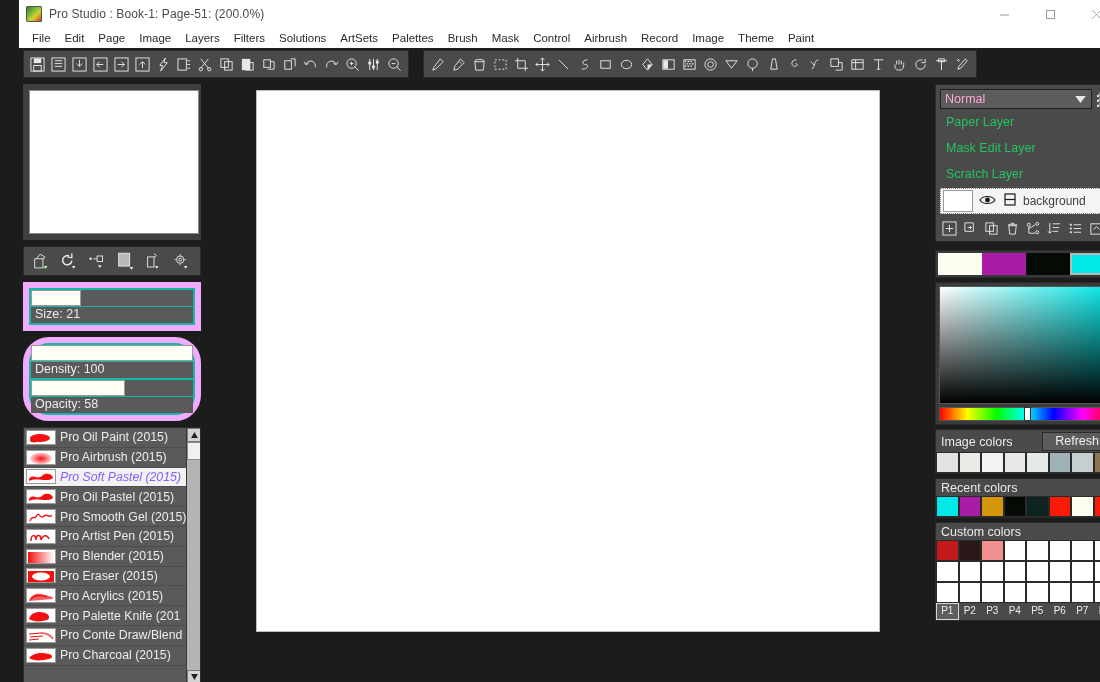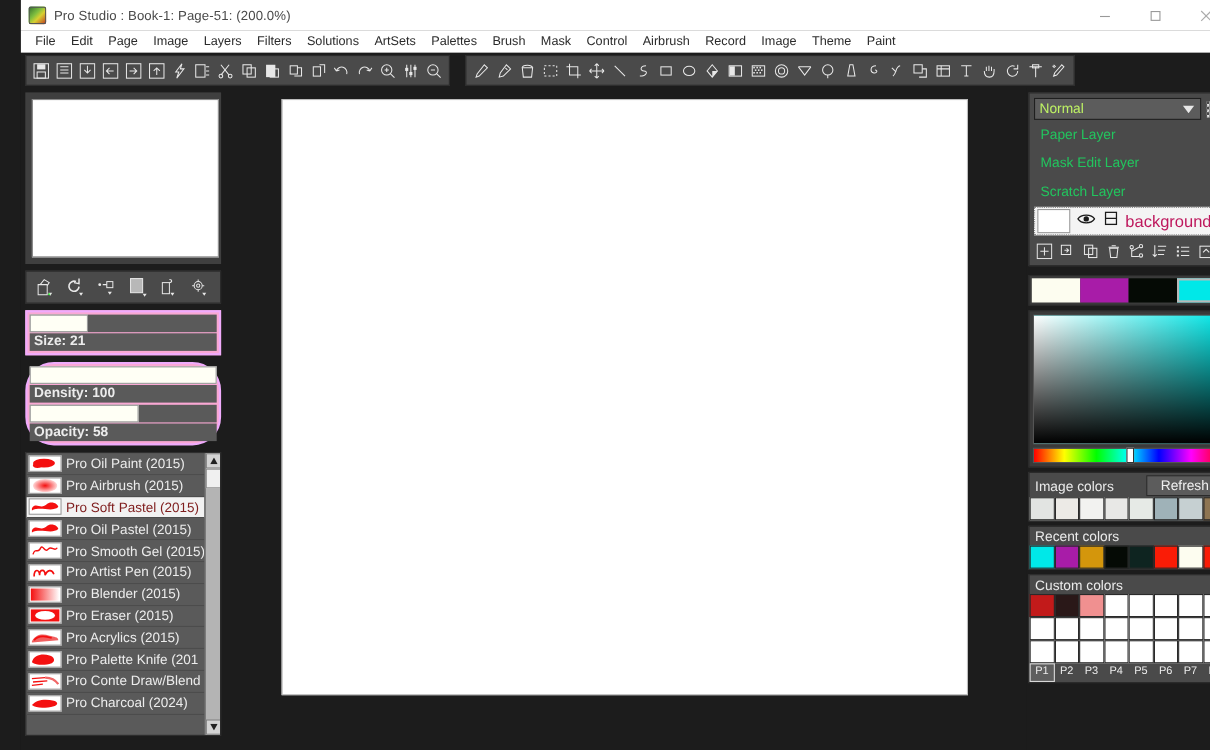--- a/index.html
+++ b/index.html
@@ -66,21 +66,21 @@
   .leftcol { position: absolute; left: 0; top: 80px; width: 186px; height: 602px; background: #1c1c1c; }
 
   .preview-panel { margin: 4px 4px 0 4px; padding: 6px; background: #3f3f3f; }
   .preview-canvas { width: 170px; height: 144px; background: #ffffff; border: 1px solid #8a8a8a; }
 
   .brushtools { margin: 6px 4px 0 4px; background: #4a4a4a; border: 1px solid #2a2a2a;
     height: 30px; display: flex; align-items: center; padding: 0 4px; }
   .btool { width: 28px; height: 24px; display: flex; align-items: center; justify-content: center;
            color: #e8e8e8; position: relative; }
 
-  .slider-panel { margin: 6px 4px 0 4px; background: #f9a8d4; border: 2px solid #f0abfc; padding: 2px; font-weight: bold; }
+  .slider-panel { margin: 6px 4px 0 4px; background: #14b8a6; border: 6px solid #f0abfc; padding: 2px; }
   .slider-panel.two { margin-top: 6px; border-radius: 26px; }
   .sl-track { height: 16px; background: #5a5a5a; position: relative; margin-bottom: 1px; }
   .sl-fill { height: 16px; background: #fffff5; border: 1px solid #9a9a9a; }
   .sl-label { font-size: 12.5px; color: #ececec; padding-left: 4px; line-height: 15px; height: 16px;
               background: #5a5a5a; }
 
   .brushlist {
     margin: 6px 4px 0 4px; background: #5a5a5a; border: 1px solid #2a2a2a;
     height: 258px; display: flex; overflow: hidden; position: relative;
   }
@@ -88,21 +88,21 @@
   .bl-row {
     height: 19.8px; display: flex; align-items: center;
     border-bottom: 1px solid #4c4c4c; background: #5a5a5a;
   }
   .bl-row.sel { background: #f2f2f2; }
   .bl-thumb {
     width: 30px; height: 15px; margin: 0 4px 0 2px; background: #ffffff;
     border: 1px solid #9a9a9a; flex: none; position: relative; overflow: hidden;
   }
   .bl-name { font-size: 12.3px; color: #ececec; white-space: nowrap; }
-  .bl-row.sel .bl-name { color: #7f1d1d; }
+  .bl-row.sel .bl-name { color: #8b5cf6; font-style: italic; }
   .bl-scroll { width: 14px; background: #c8c8c8; border-left: 1px solid #3a3a3a;
                display: flex; flex-direction: column; justify-content: space-between; }
   .bl-arrow { width: 14px; height: 14px; background: #d4d4d4; border: 1px solid #7a7a7a;
               display: flex; align-items: center; justify-content: center; }
   .bl-thumbnail-bar { width: 14px; height: 18px; background: #f0f0f0; border: 1px solid #8a8a8a; }
   .bl-track { flex: 1; background: #b4b4b4; }
 
   
   .canvas-area { position: absolute; left: 186px; top: 80px; width: 728px; height: 602px; background: #1c1c1c; }
   .canvas-page {
@@ -110,38 +110,38 @@
     background: #ffffff; border: 1px solid #bdbdbd;
   }
 
   
   .rightcol { position: absolute; left: 914px; top: 80px; width: 186px; height: 602px; background: #1c1c1c; }
 
   .layer-panel { margin: 4px 2px 0 2px; background: #4a4a4a; border: 1px solid #2a2a2a; padding: 4px; }
   .blend-row { display: flex; align-items: center; gap: 5px; }
   .blend-select {
     flex: 1; height: 20px; background: #5c5c5c; border: 1px solid #1f1f1f;
-    display: flex; align-items: center; padding-left: 4px; color: #bef264; font-size: 12.5px;
+    display: flex; align-items: center; padding-left: 4px; color: #f9a8d4; font-size: 12.5px;
     position: relative;
   }
   .blend-select .caret { margin-left: auto; margin-right: 5px; }
   .checker-icon {
     width: 15px; height: 15px; flex: none;
     background-image:
       linear-gradient(45deg,#e8e8e8 25%,transparent 25%,transparent 75%,#e8e8e8 75%),
       linear-gradient(45deg,#e8e8e8 25%,transparent 25%,transparent 75%,#e8e8e8 75%);
     background-size: 5px 5px; background-position: 0 0, 2.5px 2.5px; background-color:#4a4a4a;
   }
   .layer-line { font-size: 12.5px; color: #22c55e; height: 26px; line-height: 26px; padding-left: 6px; }
   .layer-item {
     display: flex; align-items: center; height: 26px; background: #f4f4f4;
     border: 1px dotted #8a8a8a; margin-top: 1px;
   }
   .layer-swatch { width: 30px; height: 22px; background: #ffffff; border: 1px solid #9a9a9a; margin: 0 6px 0 2px; flex:none; }
-  .layer-name { font-size: 15px; color: #be185d; margin-left: 7px; }
+  .layer-name { font-size: 12px; color: #404040; margin-left: 7px; }
   .layer-btns { display: flex; align-items: center; margin-top: 5px; gap: 2px; }
   .lbtn { width: 19px; height: 18px; display: flex; align-items: center; justify-content: center; color: #ececec; }
 
   .swatch-panel { margin: 8px 2px 0 2px; background: #3a3a3a; border: 1px solid #2a2a2a; padding: 2px; }
   .swatch-row { display: flex; height: 22px; }
   .swatch-cell { flex: 1; height: 22px; }
   .swatch-cell.active { outline: 2px solid #b8b8b8; outline-offset: -2px; z-index: 2; position: relative; }
 
   .picker-panel { margin: 4px 2px 0 2px; background: #3a3a3a; border: 1px solid #2a2a2a; padding: 3px; }
   .picker-sv { width: 174px; height: 118px; position: relative; border: 1px solid #555; }
@@ -664,21 +664,21 @@
                   <path d="M2 10 L12 9"></path>
                 </g>
                 <path d="M14 3 C20 3 24 6 26 9" stroke="#f06868" stroke-width="2" fill="none"></path>
               </svg></div>
             <div class="bl-name">Pro Conte Draw/Blend</div>
           </div>
         <div class="bl-row">
             <div class="bl-thumb"><svg width="28" height="13" viewBox="0 0 28 13">
                 <path d="M2 8 C6 3 14 2 22 4 C26 5 26 8 22 9 C14 11 6 11 2 8 Z" fill="#f41010"></path>
               </svg></div>
-            <div class="bl-name">Pro Charcoal (2024)</div>
+            <div class="bl-name">Pro Charcoal (2015)</div>
           </div>
       </div>
       <div class="bl-scroll">
         <div>
           <div class="bl-arrow">
             <svg width="7" height="6" viewBox="0 0 8 7">
                 <path d="M4 0 L8 7 L0 7 Z" fill="#222"></path>
               </svg>
           </div>
           <div class="bl-thumbnail-bar"></div>

